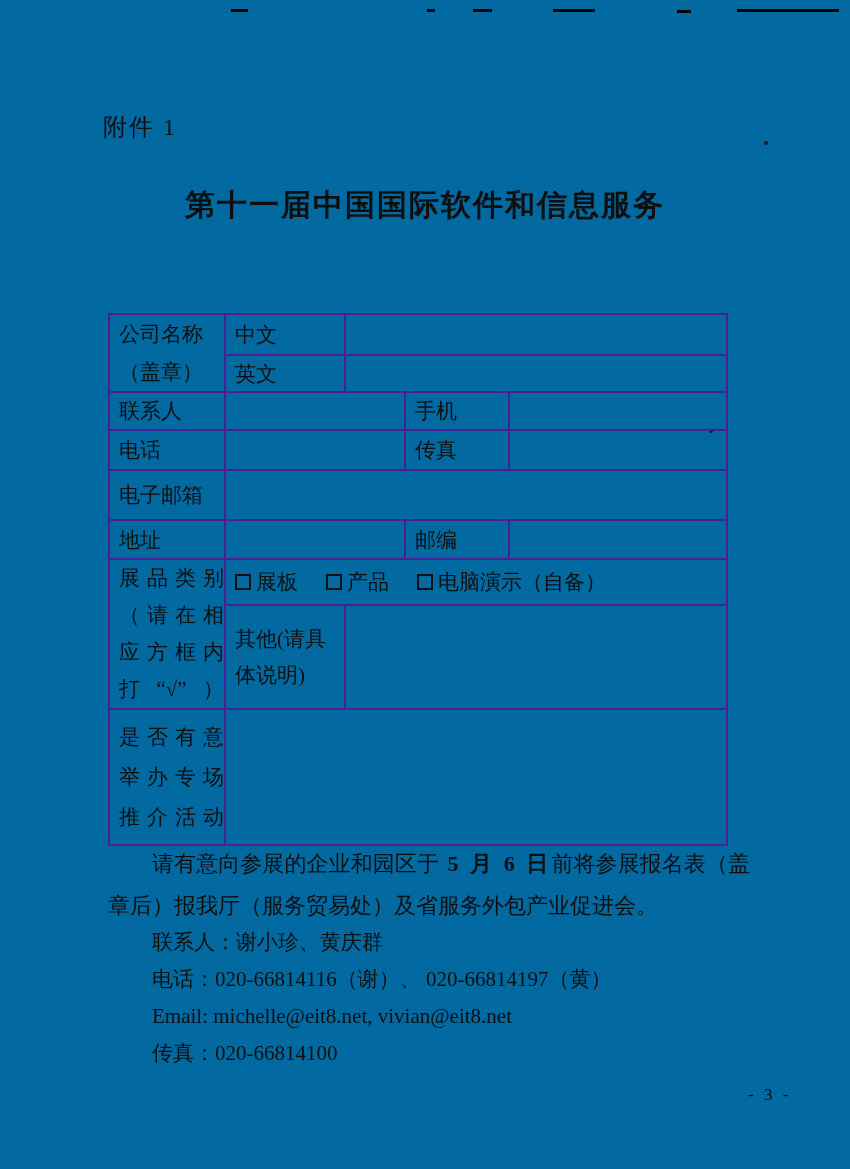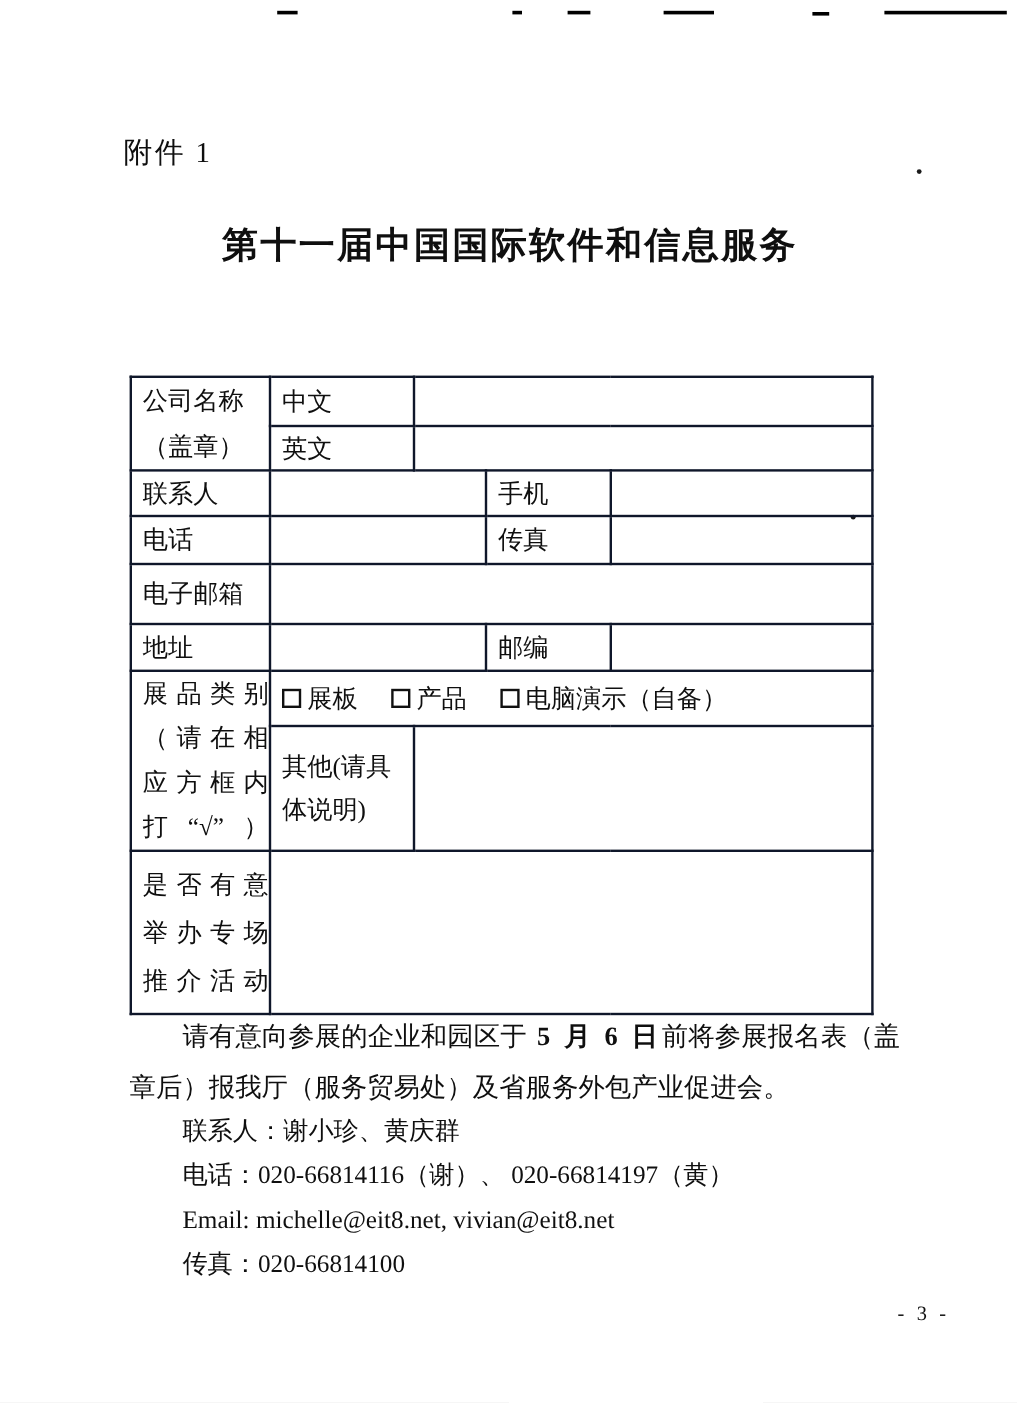--- a/index.html
+++ b/index.html
@@ -1,31 +1,31 @@
 <!DOCTYPE html>
 <html><head>
 <meta charset="utf-8">
 <style>
   * { margin:0; padding:0; box-sizing:border-box; }
   html,body { background:#e8e8e8; }
   .page {
-    position:relative; width:850px; height:1169px; background:#ffffff;
+    position:relative; width:850px; height:1169px; background:#0369a1;
     font-family:"Liberation Serif", serif; color:#0f0f0f; overflow:hidden;
     margin:0 auto;
   }
   .artifact { position:absolute; background:#000; }
   .attachment { position:absolute; left:103px; top:111px; font-size:24px; letter-spacing:2px; }
   .title-block { position:absolute; left:0; top:181px; width:850px; text-align:center;
     font-family:"Liberation Sans", sans-serif; font-weight:700; font-size:30px; line-height:47px; letter-spacing:2px; }
   table.form-table {
     position:absolute; left:108px; top:313px; width:618px;
     border-collapse:collapse; table-layout:fixed;
     font-size:21px;
   }
-  table.form-table td { border:2px solid #0f172a; vertical-align:middle; padding:0 0 0 9px; overflow:hidden; }
+  table.form-table td { border:2px solid #4c1d95; vertical-align:middle; padding:0 0 0 9px; overflow:hidden; }
   td.vlabel { vertical-align:top; padding:4px 10px 0 10px; }
   .jline { display:block; text-align:justify; text-align-last:justify; line-height:37px; }
   td.promo-label .jline { line-height:40px; }
   td.promo-label { padding-top:12px;border-radius:28px; }
   .two-line { line-height:38px; }
   .cb-row { display:flex; align-items:center; gap:28px; }
   .cb { display:inline-flex; align-items:center; white-space:nowrap; }
   .box { display:inline-block; width:16px; height:16px; border:2px solid #111; margin-right:5px; flex:0 0 auto; }
   .other-cell { line-height:36px; }
   .note-para { position:absolute; left:108px; top:843px; width:642px; font-size:22px; line-height:42px; text-align:justify; text-indent:2em; }

